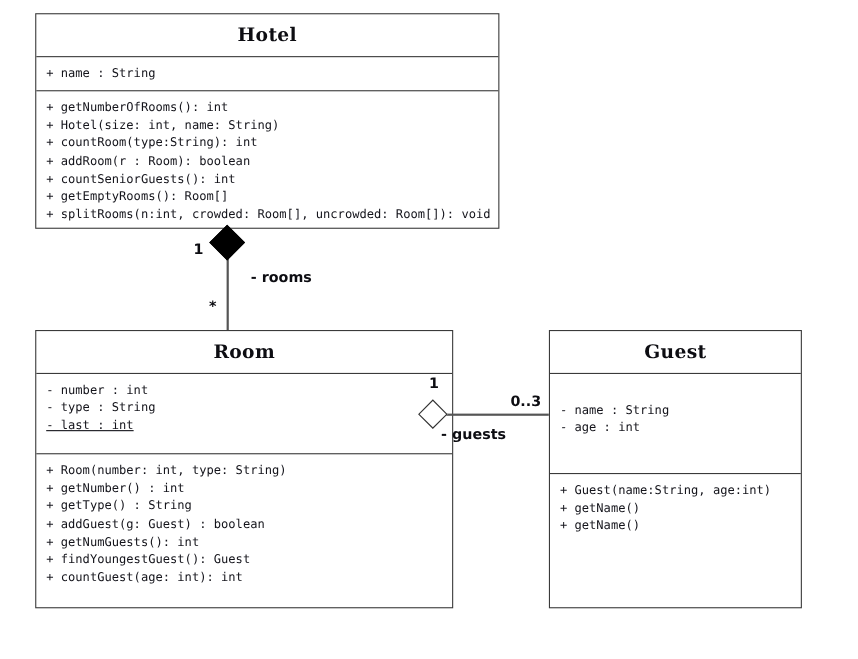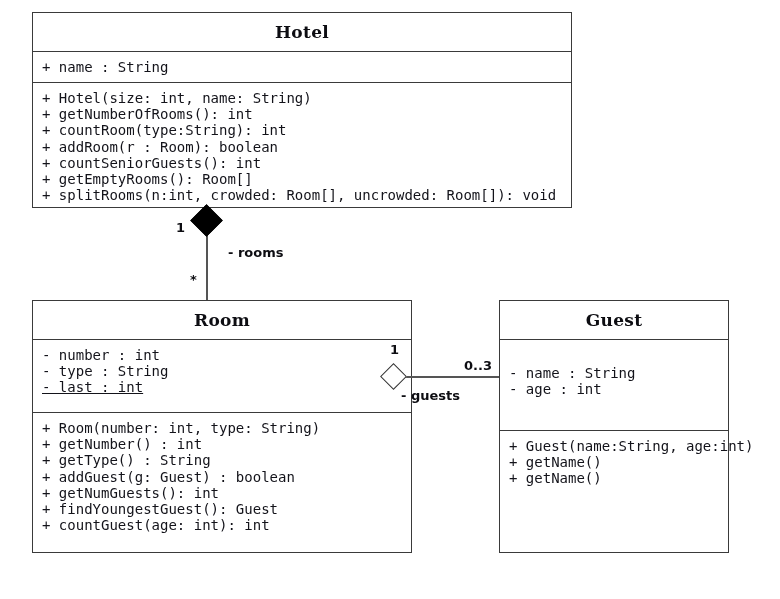--- a/index.html
+++ b/index.html
@@ -54,21 +54,21 @@
   }
 
   .member-list {
     box-sizing: border-box;
     padding: 7px 8px 6px 9px;
     flex: 1 1 auto;
   }
 
   .member {
     font-family: "DejaVu Sans Mono", monospace;
-    font-size: 14px;
+    font-size: 11px;
     line-height: 16.2px;
     color: #13131a;
     white-space: pre;
   }
   .member.static-member {
     text-decoration: underline;
   }
 
   
   .rel-label {
@@ -99,30 +99,30 @@
   .diamond.hollow {
     background: #ffffff;
     border: 1.6px solid #333333;
   }
 </style>
 </head>
 <body>
 
 <div id="canvas">
 
-  <div class="uml-class" style="left:32px; top:12px; width:540px; height:196px;">
+  <div class="uml-class" style="left:32px; top:12px; width:422px; height:196px;">
     <div class="class-title" style="height:38px;">Hotel</div>
     <div class="divider"></div>
     <div class="member-list" style="height:30px; flex:0 0 auto;">
       <div class="member">+ name : String</div>
     </div>
     <div class="divider"></div>
     <div class="member-list">
+      <div class="member">+ getNumberOfRooms(): int</div>
       <div class="member">+ Hotel(size: int, name: String)</div>
-      <div class="member">+ getNumberOfRooms(): int</div>
       <div class="member">+ countRoom(type:String): int</div>
       <div class="member">+ addRoom(r : Room): boolean</div>
       <div class="member">+ countSeniorGuests(): int</div>
       <div class="member">+ getEmptyRooms(): Room[]</div>
       <div class="member">+ splitRooms(n:int, crowded: Room[], uncrowded: Room[]): void</div>
     </div>
   </div>
 
   <div class="rel-line vertical" style="left:206px; top:208px; height:92px;"></div>
   <div class="diamond filled" style="left:195px; top:209px; width:23px; height:23px;"></div>

